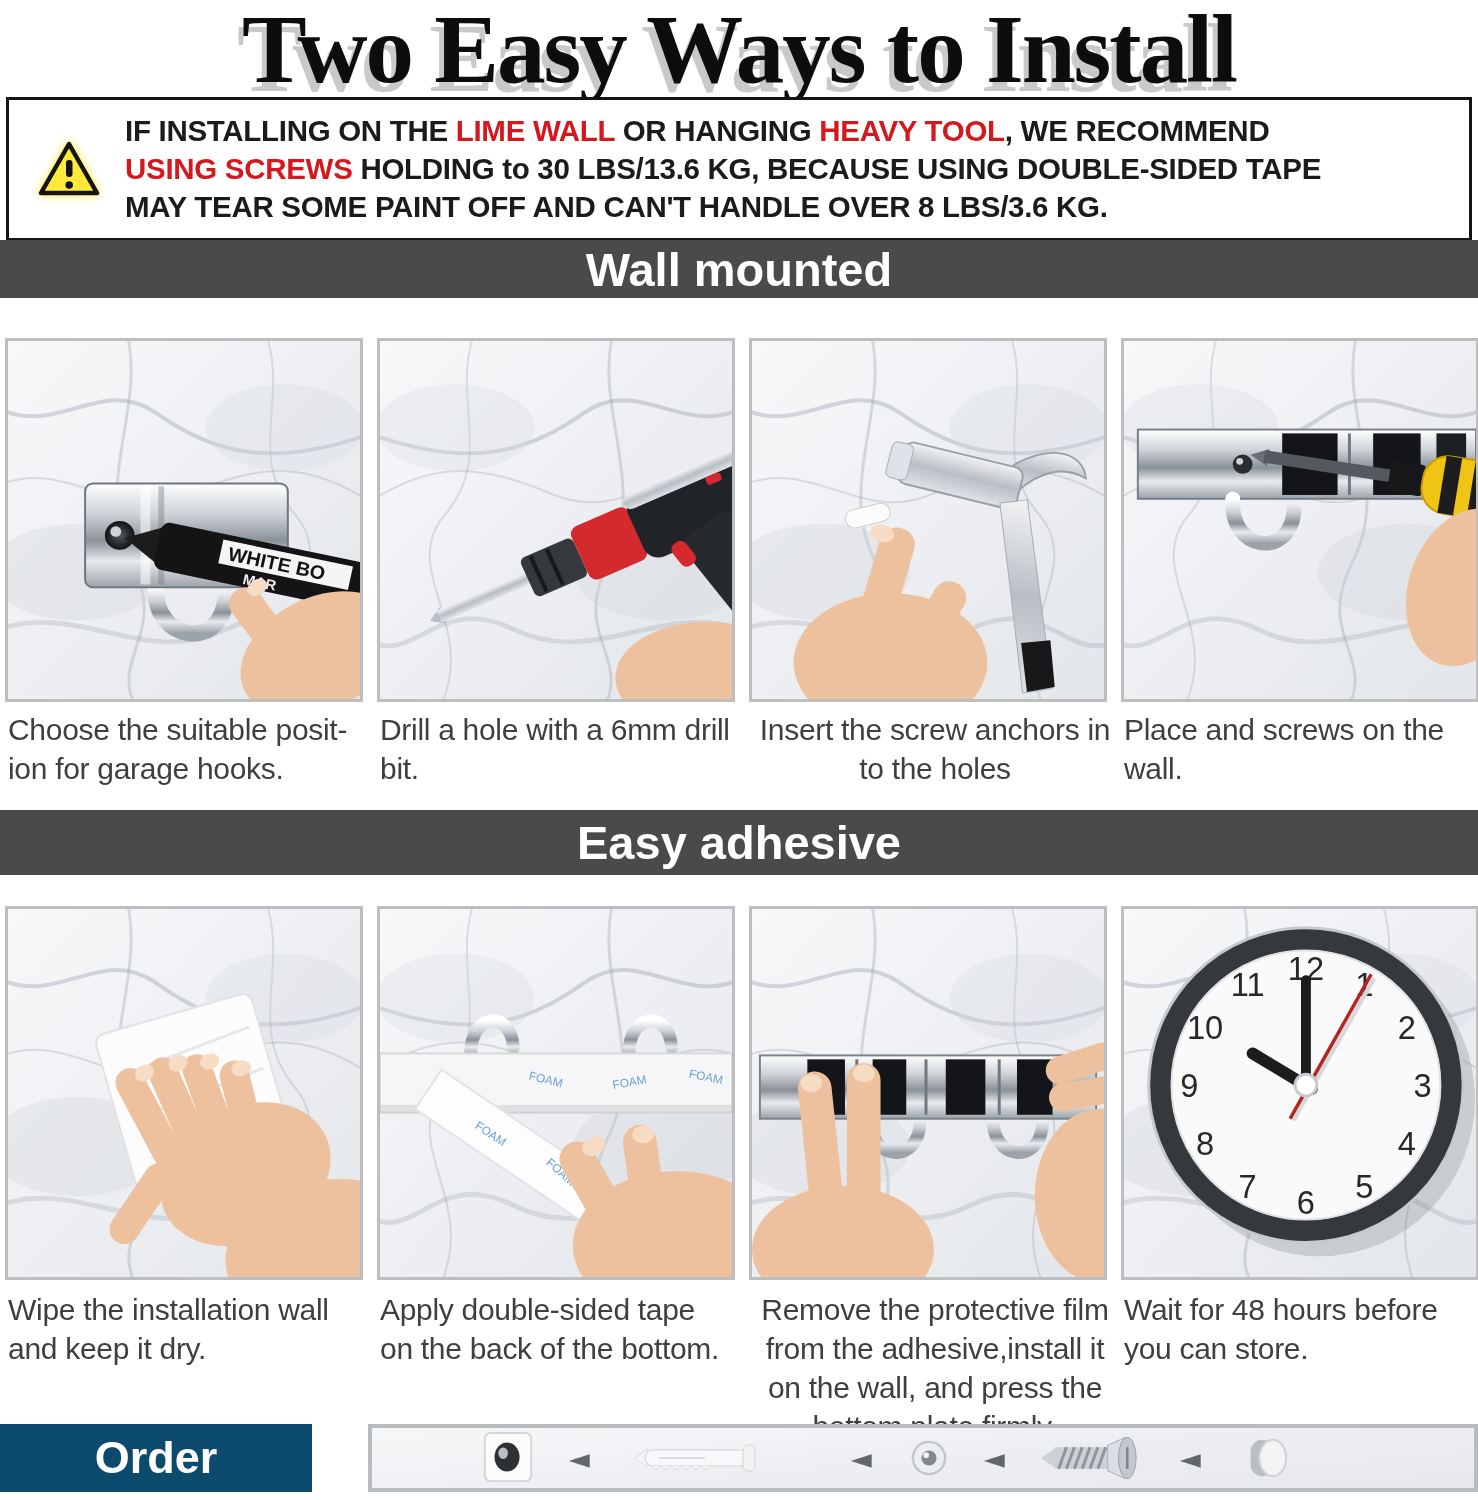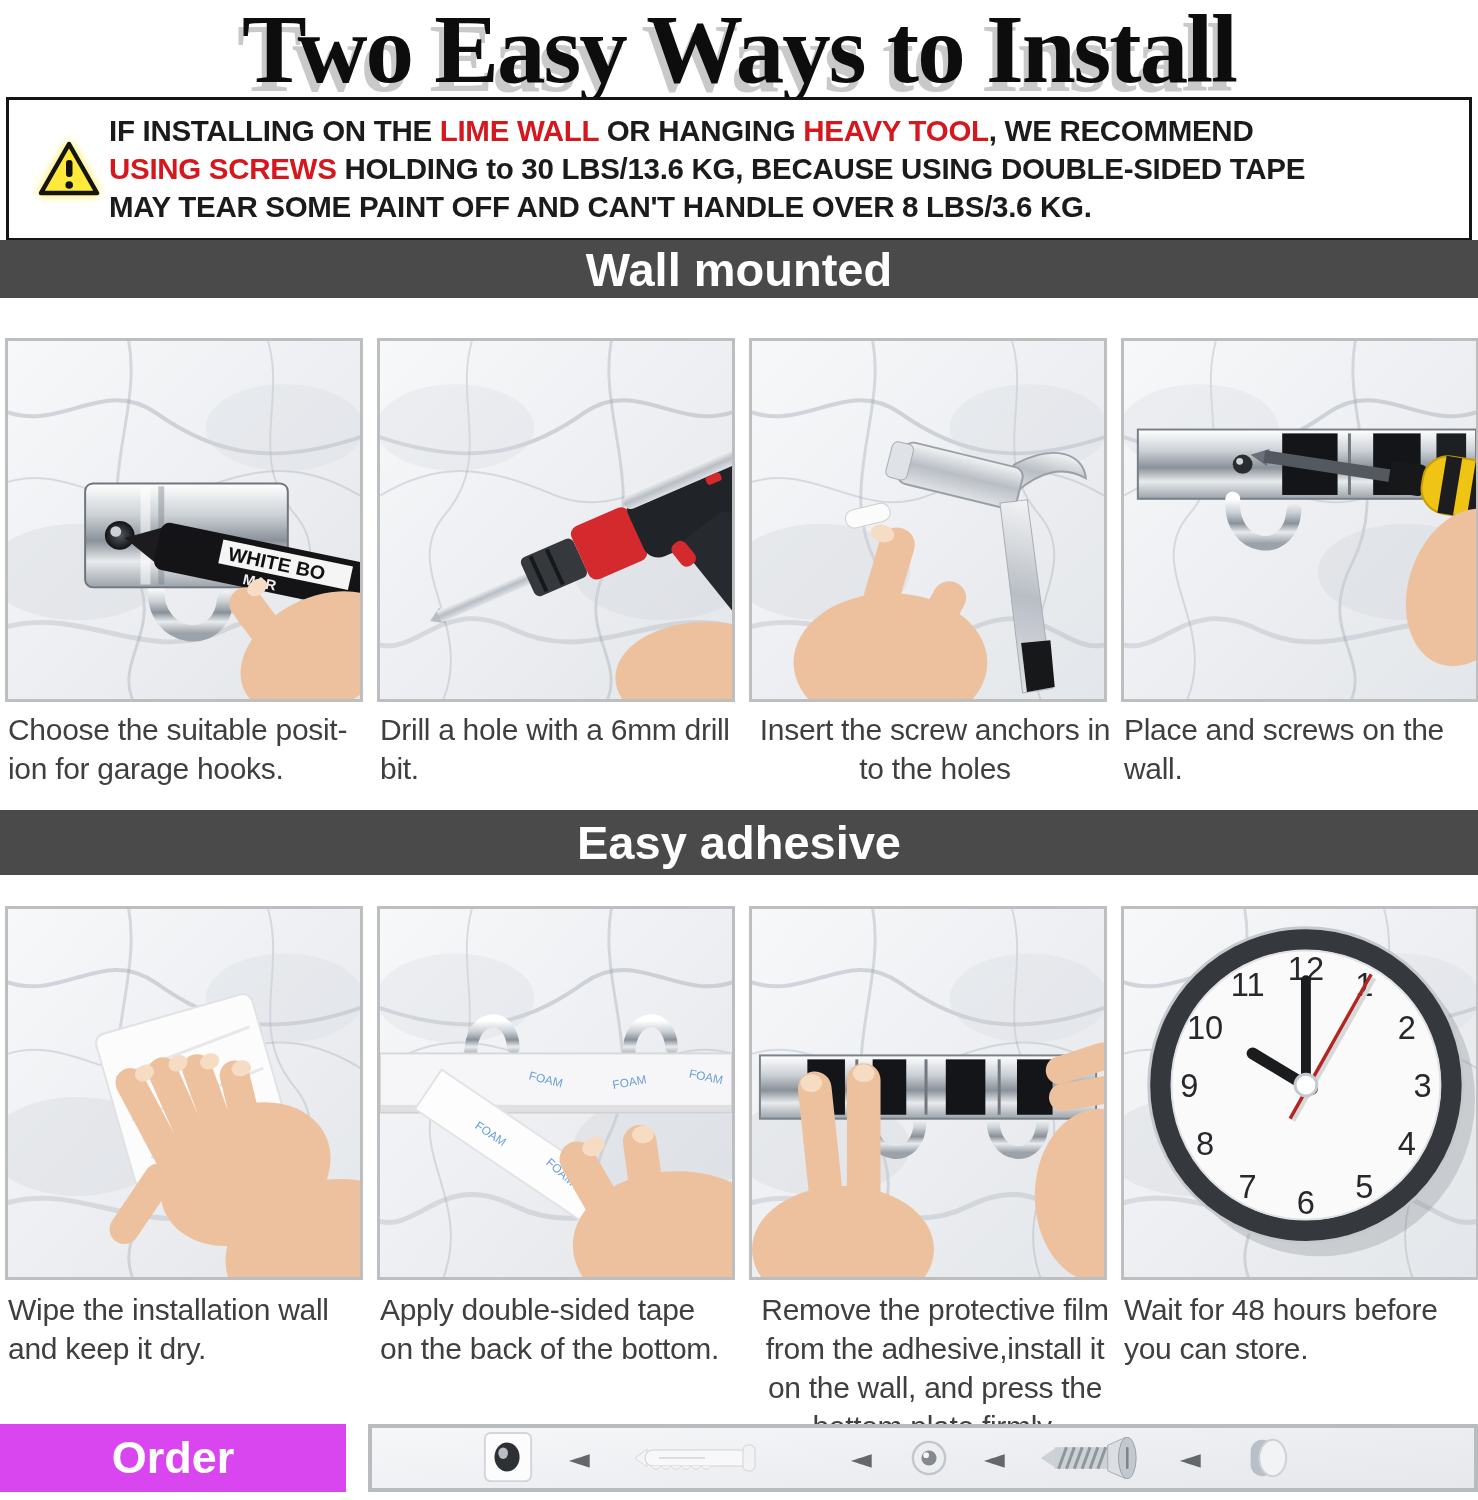--- a/index.html
+++ b/index.html
@@ -6,21 +6,21 @@
   #canvas{position:relative;width:1478px;height:1500px;background:#fff;overflow:hidden;
           font-family:"Liberation Sans","DejaVu Sans",sans-serif;}
   
   .title{position:absolute;top:-6px;left:0;width:100%;text-align:center;
          font-family:"Liberation Serif","DejaVu Serif",serif;font-weight:700;
          font-size:97px;letter-spacing:-2px;color:#0d0d0d;
          text-shadow:-5px 9px 0 #c9c9c9;}
   
   .warn{position:absolute;top:97px;left:6px;width:1466px;height:144px;box-sizing:border-box;
         border:3px solid #141414;background:#fff;display:flex;align-items:center;
-        padding:0 18px 0 28px;gap:8px;}
+        padding:0 18px 0 28px;gap:24px;}
   .warn-icon{flex:0 0 auto;filter:drop-shadow(0 0 5px #ffe93a);}
   .warn-text{font-size:29.5px;line-height:38px;font-weight:700;letter-spacing:-0.3px;
              color:#1b1b1b;white-space:nowrap;}
   .warn-text .red{color:#d5181e;}
   
   .banner{position:absolute;left:0;width:100%;background:#4a4a4a;display:flex;
           align-items:center;justify-content:center;color:#fff;font-weight:700;
           font-size:47px;letter-spacing:0;}
   .banner.b1{top:240px;height:58px;}
   .banner.b2{top:810px;height:65px;}
@@ -29,21 +29,21 @@
   figure.ph.r1{top:338px;width:352px;height:358px;}
   figure.ph.r2{top:906px;width:352px;height:368px;}
   figure.ph svg{display:block;width:100%;height:100%;}
   .px1{left:5px;} .px2{left:377px;} .px3{left:749px;} .px4{left:1121px;}
   
   .cap{position:absolute;width:366px;font-size:30px;line-height:39px;color:#3f3f3f;
        letter-spacing:-0.3px;}
   .cap.r1{top:710px;} .cap.r2{top:1290px;}
   .cx1{left:8px;} .cx2{left:380px;} .cx3{left:752px;text-align:center;} .cx4{left:1124px;}
   
-  .order-box{position:absolute;top:1424px;left:0;width:346px;height:68px;background:#d946ef;
+  .order-box{position:absolute;top:1424px;left:0;width:312px;height:68px;background:#0c4a6e;
              display:flex;align-items:center;justify-content:center;color:#fff;
              font-weight:700;font-size:45px;}
   .order-strip{position:absolute;top:1424px;left:368px;width:1110px;height:68px;
                box-sizing:border-box;border:4px solid #b9bcbe;
                background:linear-gradient(175deg,#f6f7f9 0%,#eceef1 55%,#e6e8eb 100%);}
   .ord{position:absolute;top:50%;transform:translateY(-50%);}
   .ord-arrow{font-size:27px;color:#63676b;line-height:1;
              font-family:"DejaVu Sans",sans-serif;}
 </style>
 </head>

